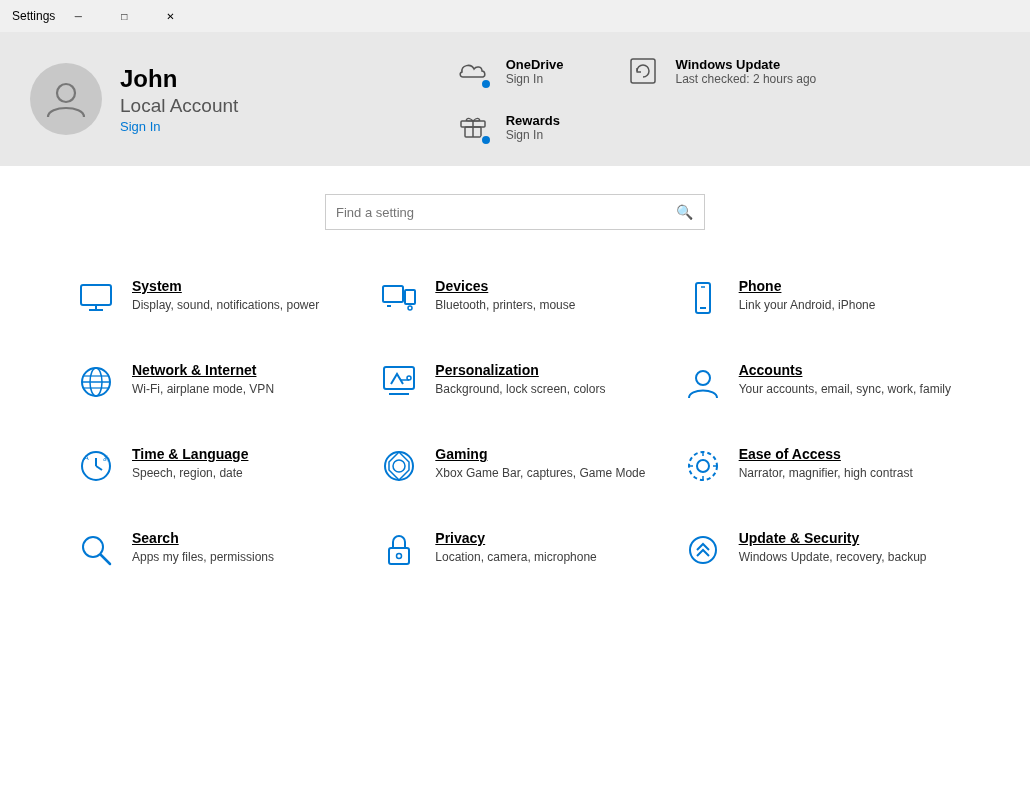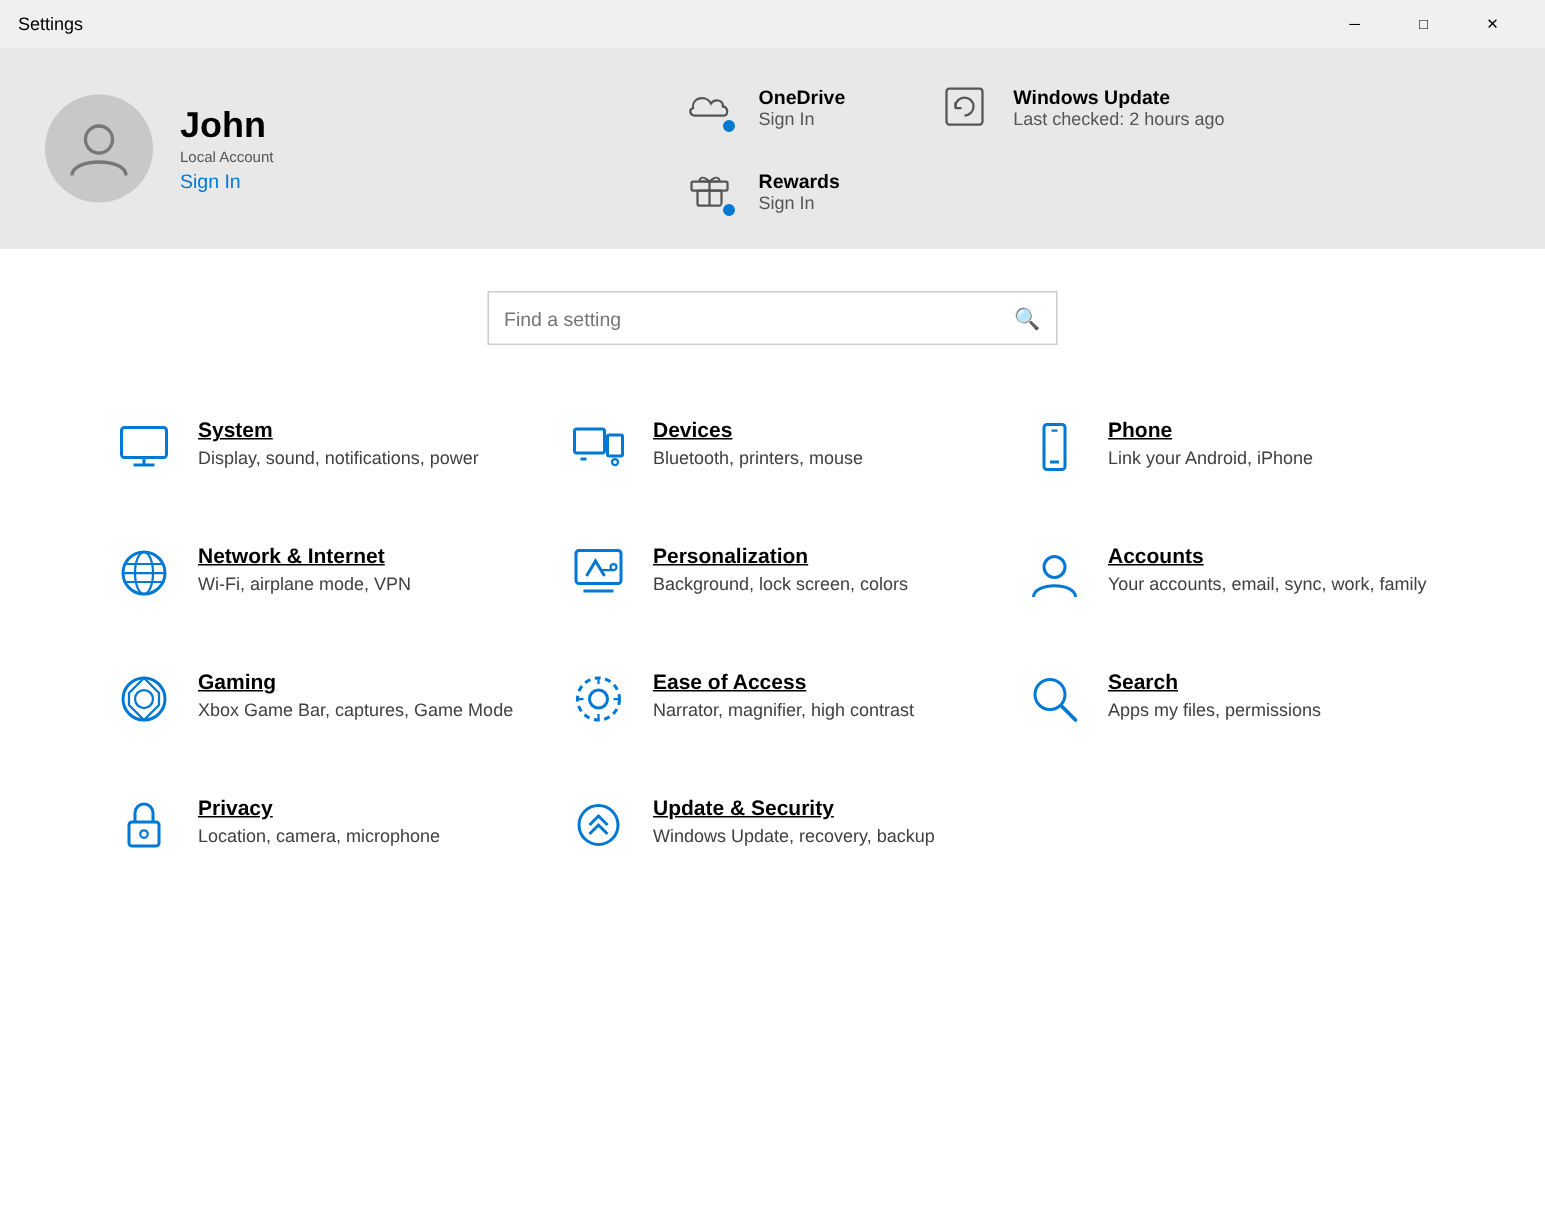--- a/index.html
+++ b/index.html
@@ -11,21 +11,20 @@
       overflow: hidden;
       display: flex;
       flex-direction: column;
     }
 
     
     .title-bar {
       background: #f0f0f0;
       display: flex;
       align-items: center;
-      justify-content: space-between;
       padding: 0 12px;
       height: 32px;
       flex-shrink: 0;
     }
     .title-bar-title {
       font-size: 12px;
       color: #000;
     }
     .title-bar-controls {
       display: flex;
@@ -87,21 +86,21 @@
       display: flex;
       flex-direction: column;
       justify-content: center;
     }
     .profile-name {
       font-size: 24px;
       font-weight: 700;
       color: #000;
     }
     .profile-type {
-      font-size: 10px;
+      font-size: 19px;
       color: #555;
       margin-top: 2px;
     }
     .profile-signin {
       font-size: 13px;
       color: #0078d4;
       cursor: pointer;
       margin-top: 2px;
       text-decoration: none;
     }
@@ -404,20 +403,35 @@
     </div>
     <div class="settings-item-text">
       <div class="settings-item-name">Accounts</div>
       <div class="settings-item-desc">Your accounts, email, sync, work, family</div>
     </div>
   </div>
         <div class="settings-item">
     <div class="settings-item-icon">
       <svg viewBox="0 0 36 36" fill="none" xmlns="http://www.w3.org/2000/svg">
     <circle cx="18" cy="18" r="14" stroke="#0078d4" stroke-width="2" fill="none"></circle>
+    <line x1="18" y1="10" x2="18" y2="18" stroke="#0078d4" stroke-width="2"></line>
+    <line x1="18" y1="18" x2="24" y2="22" stroke="#0078d4" stroke-width="2"></line>
+    <text x="6" y="12" font-size="7" fill="#0078d4" font-family="Arial">A</text>
+    <text x="25" y="12" font-size="7" fill="#0078d4" font-family="Arial">あ</text>
+  </svg>
+    </div>
+    <div class="settings-item-text">
+      <div class="settings-item-name">Time &amp; Language</div>
+      <div class="settings-item-desc">Speech, region, date</div>
+    </div>
+  </div>
+        <div class="settings-item">
+    <div class="settings-item-icon">
+      <svg viewBox="0 0 36 36" fill="none" xmlns="http://www.w3.org/2000/svg">
+    <circle cx="18" cy="18" r="14" stroke="#0078d4" stroke-width="2" fill="none"></circle>
     <path d="M8 14 L18 4 L28 14 L28 22 L18 32 L8 22 Z" stroke="#0078d4" stroke-width="1.5" fill="none"></path>
     <circle cx="18" cy="18" r="6" stroke="#0078d4" stroke-width="1.5" fill="none"></circle>
   </svg>
     </div>
     <div class="settings-item-text">
       <div class="settings-item-name">Gaming</div>
       <div class="settings-item-desc">Xbox Game Bar, captures, Game Mode</div>
     </div>
   </div>
         <div class="settings-item">

